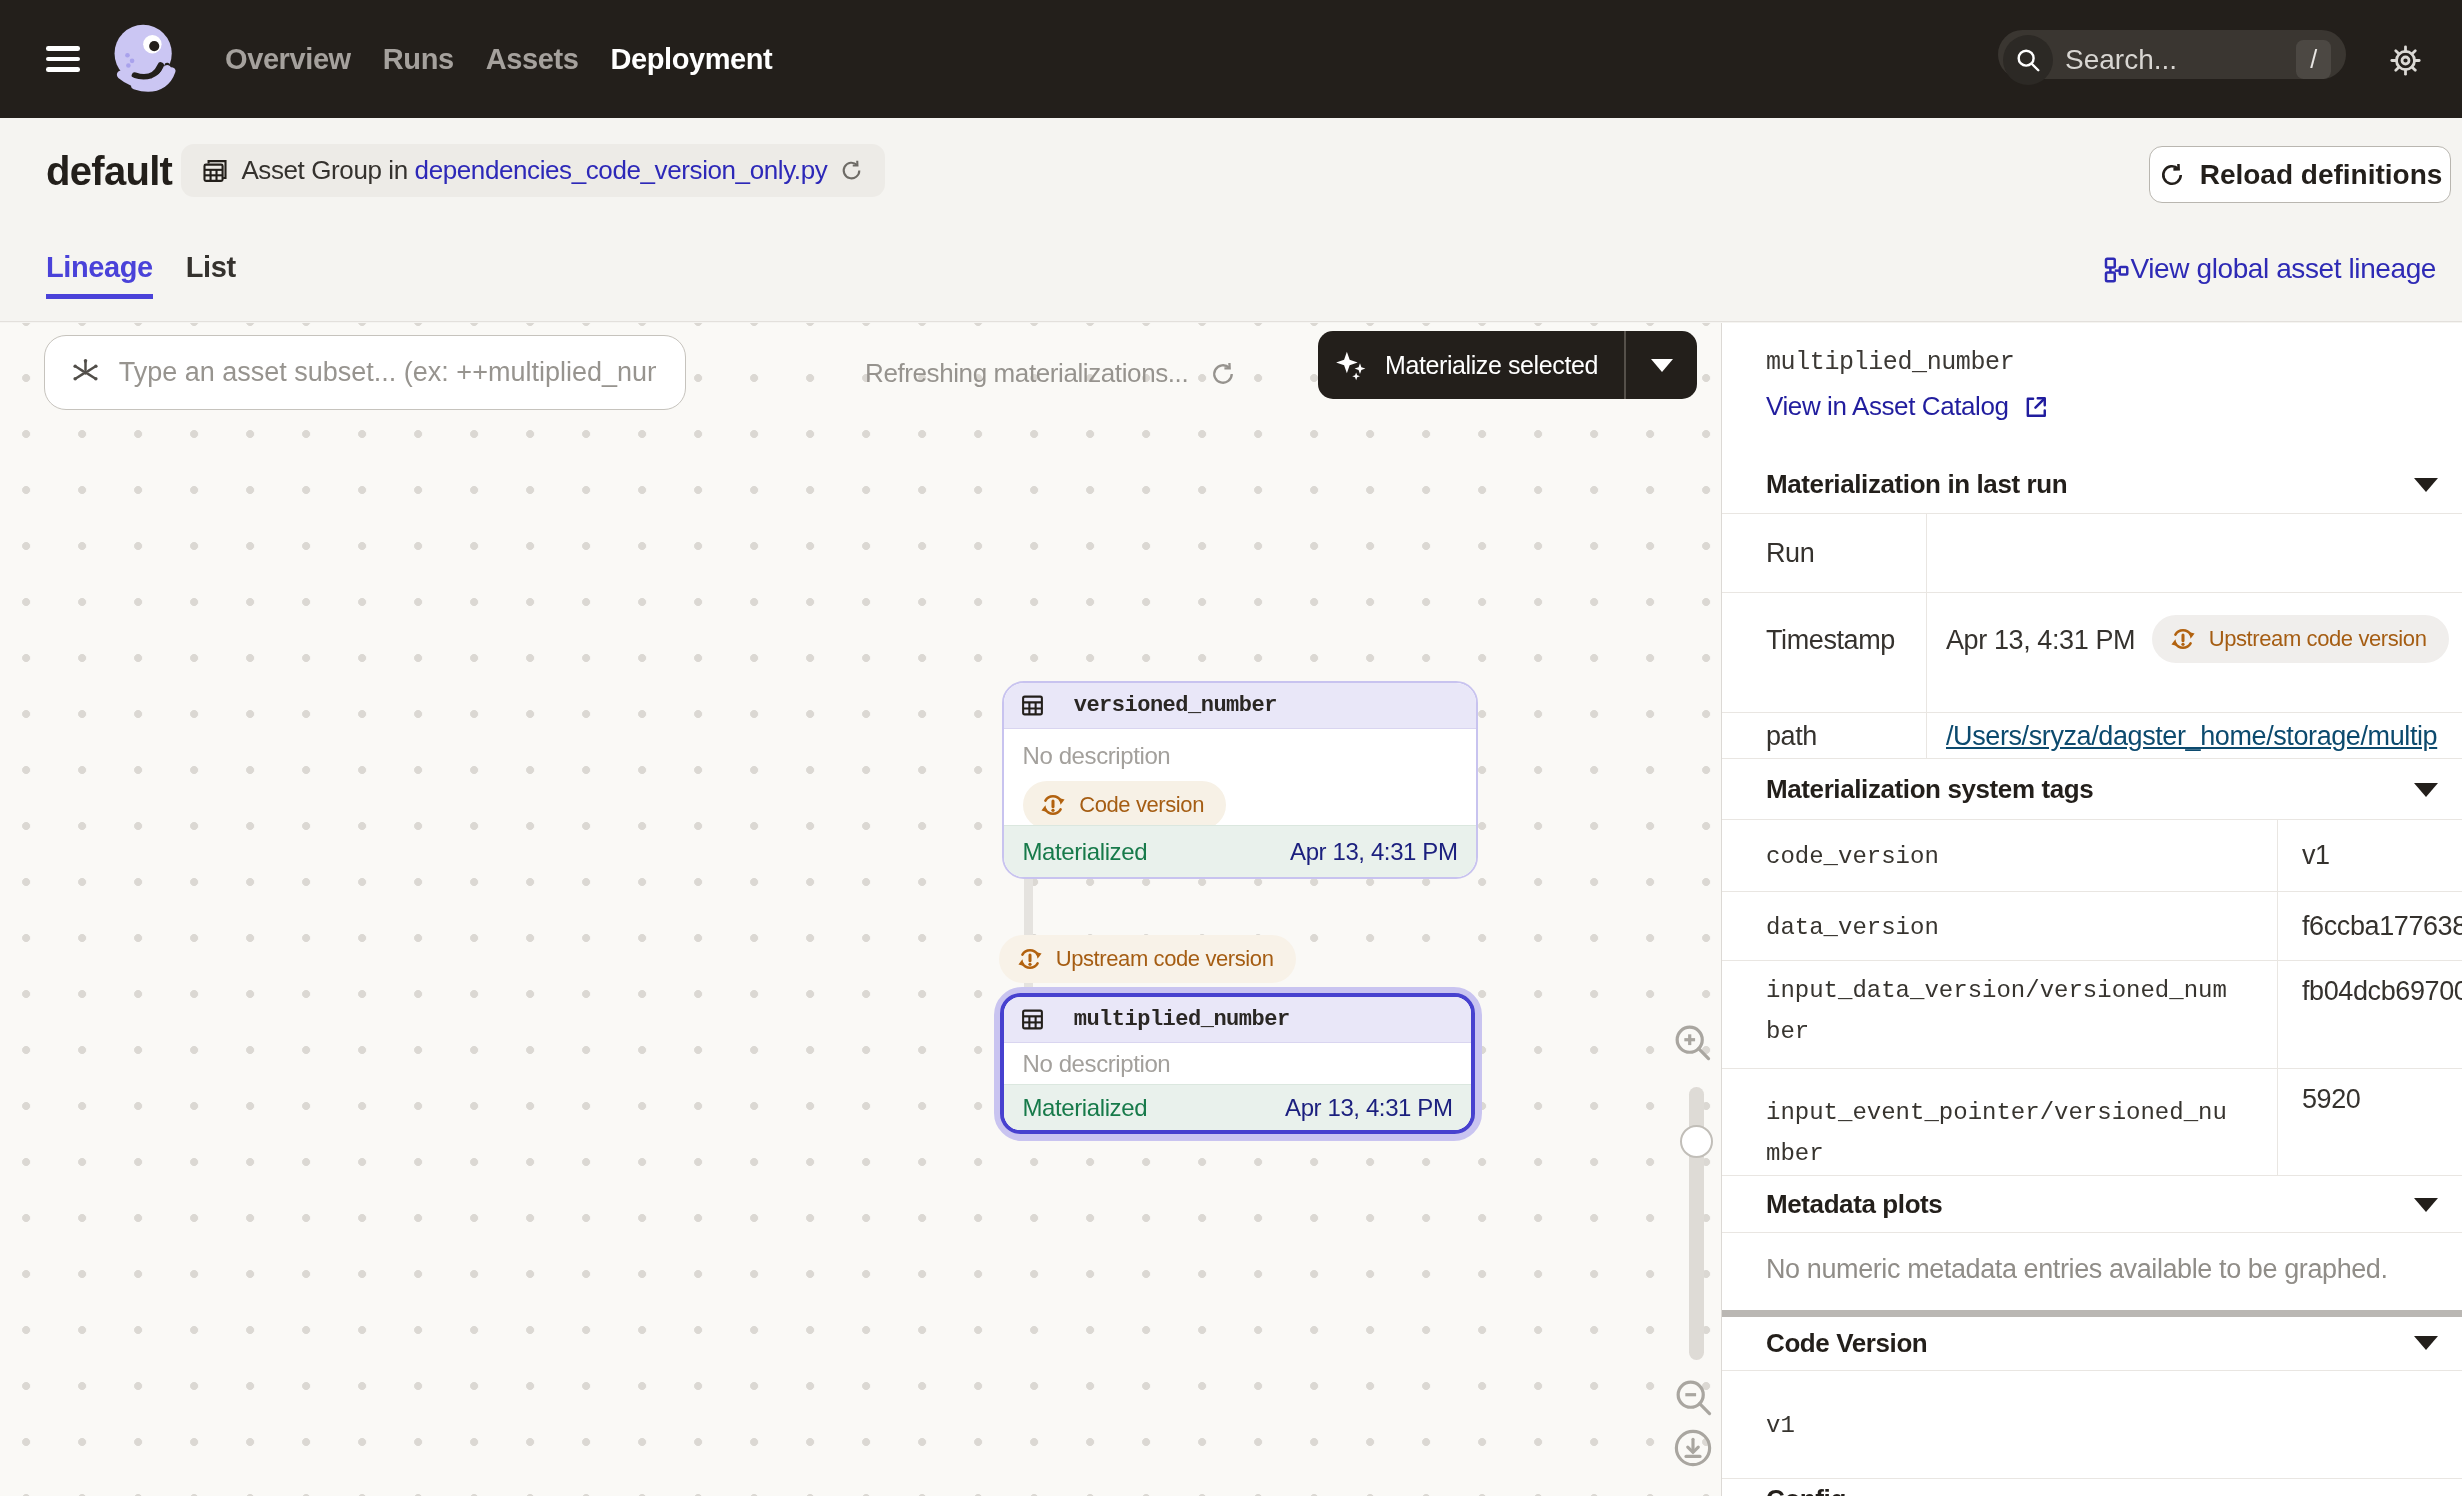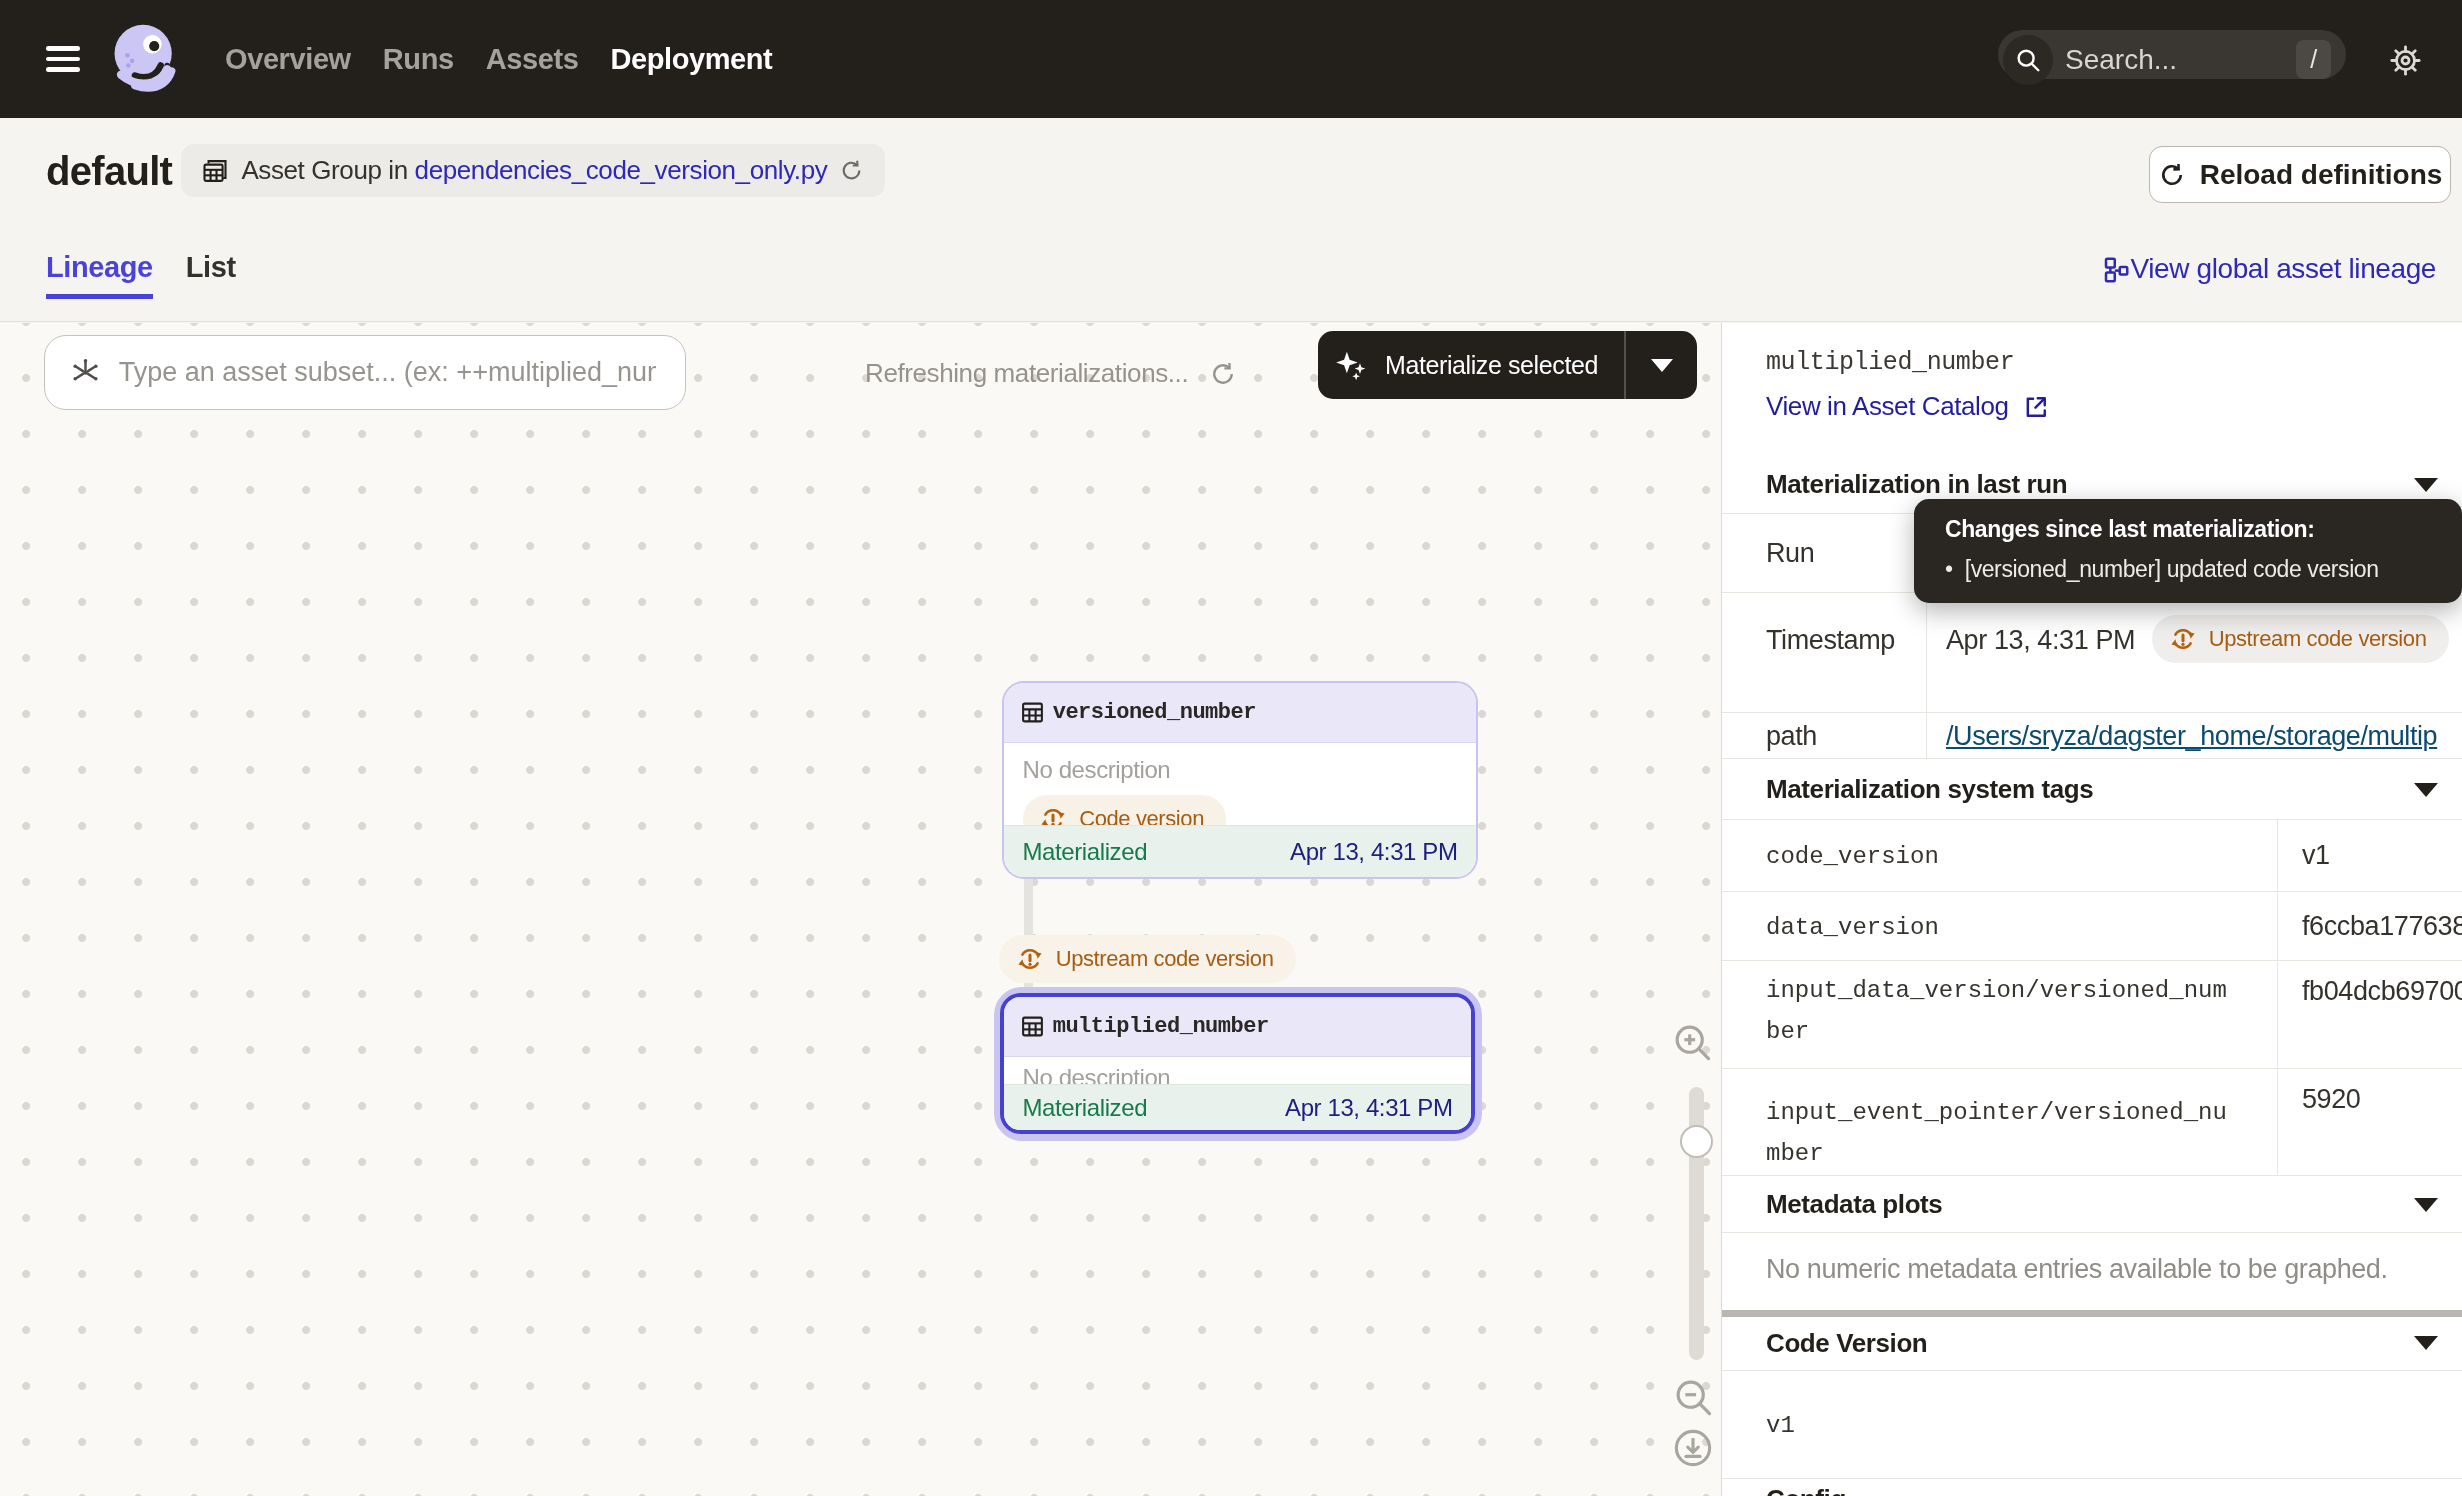--- a/index.html
+++ b/index.html
@@ -43,21 +43,21 @@
   #filter-input input { border:none; outline:none; background:transparent; font-size:27px; color:#35322e; width:537px; font-family:"Liberation Sans", sans-serif; white-space:nowrap; overflow:hidden; }
   #filter-input input::placeholder { color:#97948f; opacity:1; }
   #refreshing { position:absolute; left:865px; top:35px; display:flex; align-items:center; gap:20.4px; color:#96938e; font-size:26px; }
   #materialize-btn { position:absolute; left:1318px; top:8.3px; width:379px; height:68px; border-radius:15px; background:#231f1b; display:flex; align-items:center; cursor:pointer; }
   #materialize-btn .mat-label { color:#ffffff; font-size:25px; margin-left:15px; }
   #mat-divider { position:absolute; left:306px; top:0; width:1.9px; height:68px; background:#55504a; }
   #mat-caret { position:absolute; left:308px; top:0; width:71px; height:68px; display:flex; align-items:center; justify-content:center; }
 
   
   .asset-node { position:absolute; background:#ffffff; border:2.8px solid #c8c3ef; border-radius:22px; overflow:hidden; }
-  .node-header { height:60px; background:#e9e7f8; border-bottom:0.9px solid #d9d5f0; display:flex; align-items:center; padding:0 15.7px; gap:8px; }
+  .node-header { height:46px; background:#e9e7f8; border-bottom:0.9px solid #d9d5f0; display:flex; align-items:center; padding:0 15.7px; gap:29px; }
   .node-name { font-family:"Liberation Mono", monospace; font-size:22px; font-weight:600; color:#2a2724; letter-spacing:-0.5px; }
   .node-desc { font-size:24px; color:#a3a09c; padding:13px 18.5px 0 18.5px; }
   .node-footer { position:absolute; left:0; right:0; bottom:0; height:52px; background:#e9f1ec; border-top:0.9px solid #dbe7df; display:flex; align-items:center; justify-content:space-between; padding:0 18.5px; }
   .mat-status { font-size:24px; color:#177a4a; }
   .mat-time { font-size:24px; color:#1b1f7e; }
   .tag-pill { display:inline-flex; align-items:center; gap:12px; height:48px; border-radius:24px; background:#f7f1e6; padding:0 22px 0 16.7px; font-size:22px; color:#a55d13; white-space:nowrap; }
 
   #node1 { left:1002px; top:358px; width:476px; height:198px; }
   #node2-outer { position:absolute; left:994px; top:664px; width:488px; height:154px; border:6.5px solid #c9c4f0; border-radius:28px; background:#c9c4f0; }
   #node2-inner { position:absolute; left:0; top:0; width:475px; height:141px; border:4.6px solid #4741cf; border-radius:20.4px; background:#ffffff; overflow:hidden; }
@@ -397,18 +397,14 @@
     <span>Code Version</span>
     <div class="caret-down"></div>
   </div>
   <div class="prow" style="top:1048px; height:108px;">
     <span class="kv-key mono-key" style="top:34px; letter-spacing:0;">v1</span>
   </div>
   <div class="prow section-head" style="top:1156px; height:56px; border-bottom:none; align-items:flex-start; padding-top:4.6px;">
     <span>Config</span>
   </div>
 
-  <div id="tooltip">
-    <div class="tt-title">Changes since last materialization:</div>
-    <div class="tt-item"><span>•</span>&nbsp;&nbsp;<span>[versioned_number] updated code version</span></div>
-  </div>
 </div>
 
 
 </body></html>

